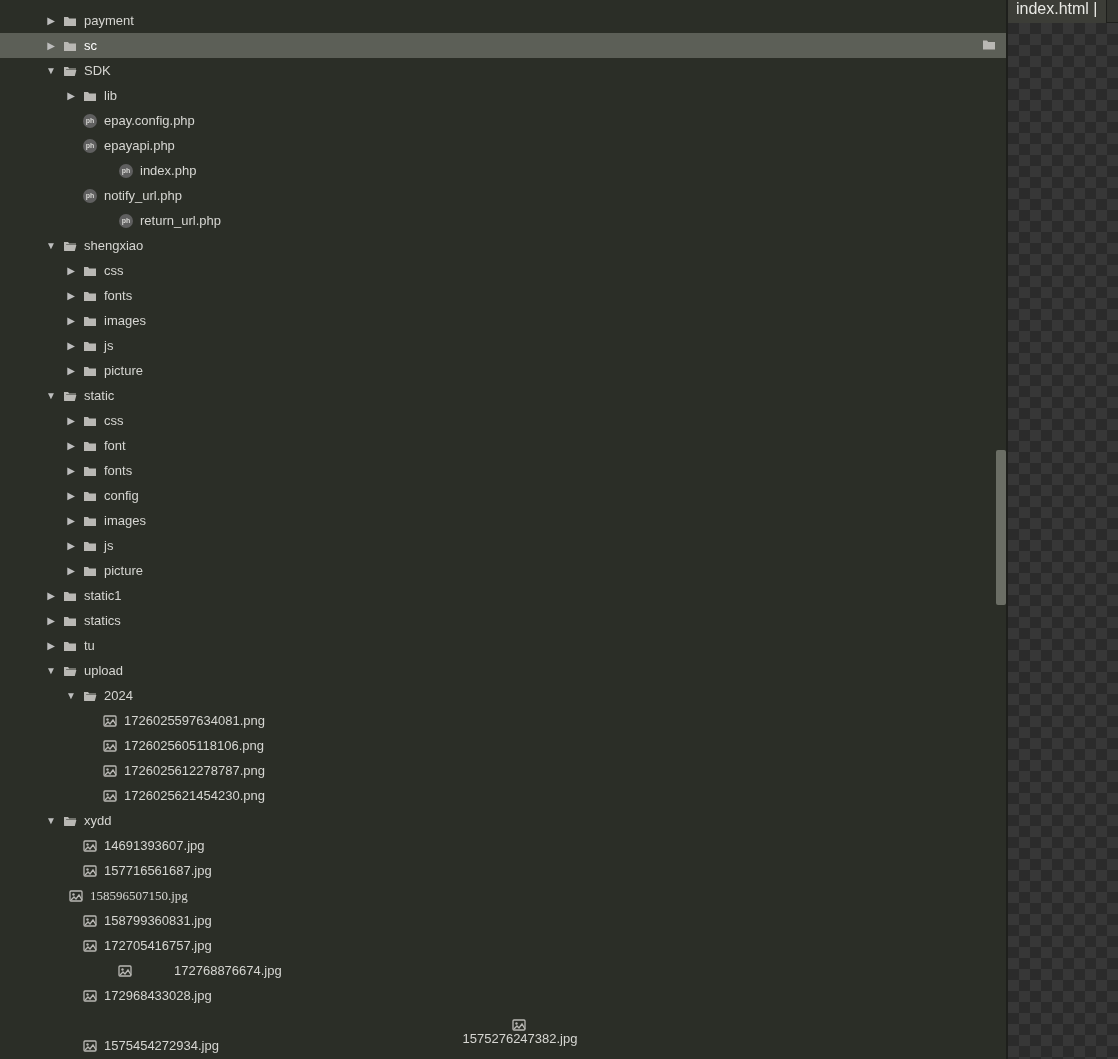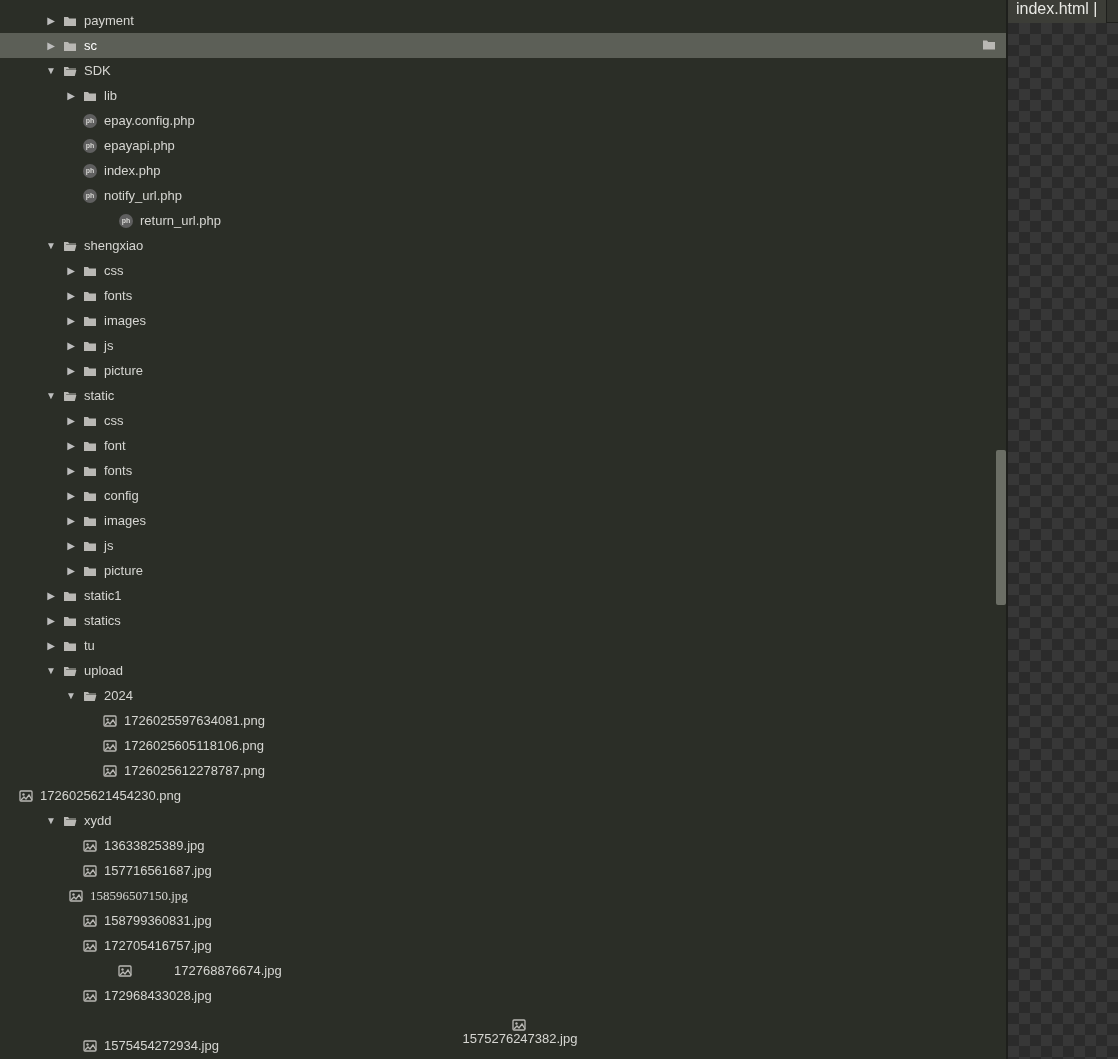--- a/index.html
+++ b/index.html
@@ -184,21 +184,21 @@
           </span>
           <span class="label">epay.config.php</span>
         </div>
         <div class="row" style="padding-left: 64px;">
           <span class="chev placeholder">▶</span>
           <span class="icon">
             <span class="php-icon">ph</span>
           </span>
           <span class="label">epayapi.php</span>
         </div>
-        <div class="row" style="padding-left: 64px;">
+        <div class="row" style="padding-left: 64px; margin-left: 36px;">
           <span class="chev placeholder">▶</span>
           <span class="icon">
             <span class="php-icon">ph</span>
           </span>
           <span class="label">index.php</span>
         </div>
         <div class="row" style="padding-left: 64px;">
           <span class="chev placeholder">▶</span>
           <span class="icon">
             <span class="php-icon">ph</span>
@@ -403,21 +403,21 @@
         </div>
         <div class="row" style="padding-left: 84px;">
           <span class="chev placeholder">▶</span>
           <span class="icon image-icon">
             <svg viewBox="0 0 14 12">
               <use href="#ico-image"></use>
             </svg>
           </span>
           <span class="label">1726025612278787.png</span>
         </div>
-        <div class="row" style="">
+        <div class="row" style="padding-left: 84px;">
           <span class="chev placeholder">▶</span>
           <span class="icon image-icon">
             <svg viewBox="0 0 14 12">
               <use href="#ico-image"></use>
             </svg>
           </span>
           <span class="label">1726025621454230.png</span>
         </div>
         <div class="row" style="padding-left: 44px;">
           <span class="chev">▼</span>
@@ -428,21 +428,21 @@
           </span>
           <span class="label">xydd</span>
         </div>
         <div class="row" style="padding-left: 64px;">
           <span class="chev placeholder">▶</span>
           <span class="icon image-icon">
             <svg viewBox="0 0 14 12">
               <use href="#ico-image"></use>
             </svg>
           </span>
-          <span class="label">13633825389.jpg</span>
+          <span class="label">14691393607.jpg</span>
         </div>
         <div class="row" style="padding-left: 64px;">
           <span class="chev placeholder">▶</span>
           <span class="icon image-icon">
             <svg viewBox="0 0 14 12">
               <use href="#ico-image"></use>
             </svg>
           </span>
           <span class="label">157716561687.jpg</span>
         </div>

